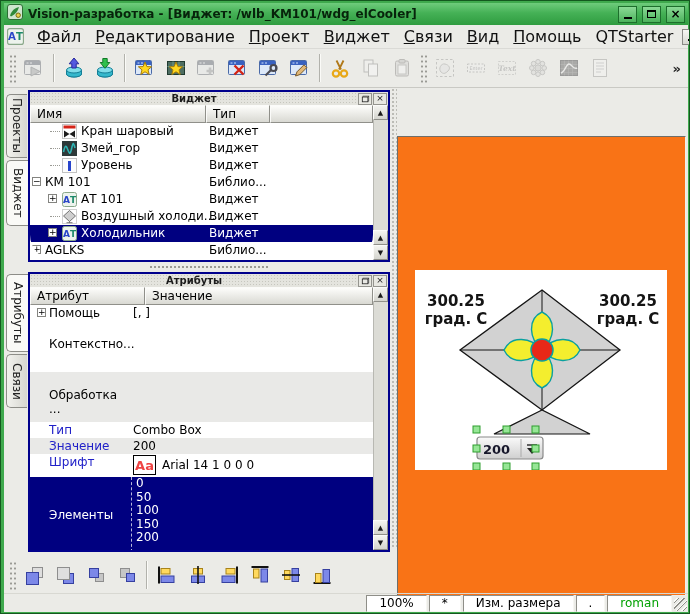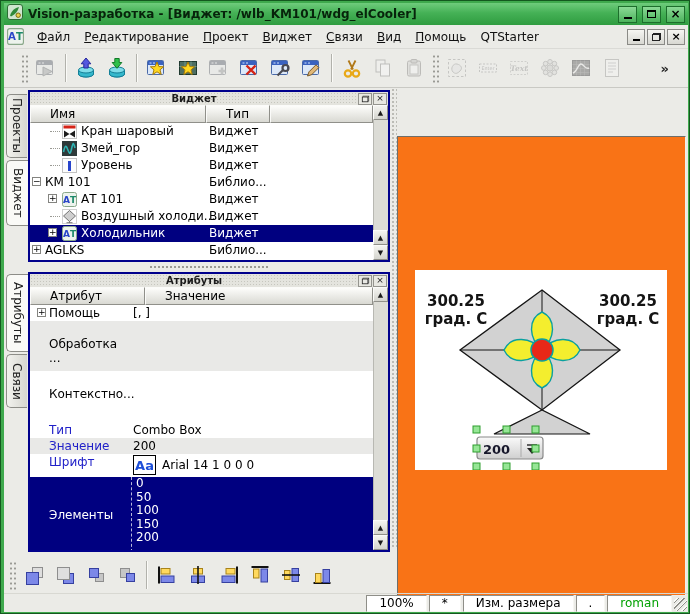--- a/index.html
+++ b/index.html
@@ -15,33 +15,33 @@
   display:flex; align-items:center; justify-content:center; flex:none; }
 .g-min { width:8px; height:9px; border-bottom:2px solid #000; }
 .g-max { width:9px; height:8px; border:1px solid #000; border-top-width:2px; }
 .g-x { font-weight:bold; font-size:12px; line-height:10px; color:#000; }
 
 
 .body { position:absolute; left:3px; top:24px; width:684px; height:587px; background:#ebebe7; }
 
 
 .menubar { position:absolute; top:0; left:0; right:0; height:24px; display:flex; align-items:center; padding:0 3px; gap:2px; border-bottom:1px solid #dadad6; }
-.menu-item { display:block; padding:3px 7px; font-size:12px; color:#111; }
+.menu-item { display:block; padding:3px 7px; font-size:16px; color:#111; }
 .menu-item::first-letter { text-decoration:underline; }
 .menu-item.nounder::first-letter { text-decoration:none; }
 .mdi-icon { margin-right:4px; display:flex; }
 .mdi-btns { margin-left:auto; display:flex; gap:2px; }
 .mdi-btn { width:18px; height:16px; border:1px solid #8a8a86; background:linear-gradient(#f6f6f2,#d8d8d2);
   display:flex; align-items:center; justify-content:center; }
 .g-restore { position:relative; width:9px; height:8px; }
 .g-restore::before { content:""; position:absolute; right:0; top:0; width:6px; height:5px; border:1px solid #222; }
 .g-restore::after { content:""; position:absolute; left:0; bottom:0; width:6px; height:5px; border:1px solid #222; background:#e9e9e4; }
 
 
-.toolbar-top { position:absolute; top:24px; left:0; right:0; height:39px; display:flex; align-items:center; padding:0 14px; border-bottom:1px solid #c9c9c4; }
+.toolbar-top { position:absolute; top:24px; left:0; right:0; height:39px; display:flex; align-items:center; padding:0 2px; border-bottom:1px solid #c9c9c4; }
 .toolbar-bottom { position:absolute; bottom:19px; left:0; right:0; height:36px; display:flex; align-items:center; padding:0 2px; }
 .tb-handle { width:8px; height:30px; flex:none; margin:0 2px;
   background-image:radial-gradient(circle,#9a9a94 1px,transparent 1.2px); background-size:4px 5px; background-position:1px 1px; }
 .tool-btn { width:31px; height:31px; flex:none; display:flex; align-items:center; justify-content:center; border:1px solid transparent; }
 .tool-btn.disabled { opacity:.45; filter:grayscale(85%); }
 .tb-sep { width:1px; height:28px; background:#b2b2ac; box-shadow:1px 0 0 #fbfbf8; margin:0 4px; flex:none; }
 .tb-overflow { margin-left:auto; font-weight:bold; font-size:13px; color:#222; padding:0 5px; }
 
 
 .workarea { position:absolute; top:63px; left:0; right:0; height:469px; }
@@ -61,44 +61,44 @@
 .panel-attrs  { left:24px; top:184px; width:362px; height:280px; }
 .panel-title { height:13px; background-color:#e4e4de; display:flex; align-items:center; position:relative;
   background-image:radial-gradient(#c6c6be 0.6px,transparent 0.7px); background-size:3px 3px; }
 .panel-title-text { flex:1; text-align:center; font-size:10px; font-weight:bold; color:#1c1c1c; }
 .pt-btns { display:flex; gap:1px; margin-right:1px; }
 .pt-btn { width:14px; height:12px; border:1px solid #94948e; background:#e8e8e2; display:flex; align-items:center; justify-content:center; font-size:9px; line-height:9px; color:#222; }
 .pt-btn .g-restore { transform:scale(.8); }
 
 .grid-header { display:flex; height:18px; position:absolute; top:13px; left:0; right:15px; }
 .gh-cell { border:1px solid; border-color:#fbfbf9 #90908a #90908a #fbfbf9; background:linear-gradient(#fdfdfb,#d9d9d3);
-  font-size:12px; padding:1px 19px; white-space:nowrap; overflow:hidden; }
+  font-size:12px; padding:1px 6px; white-space:nowrap; overflow:hidden; }
 .gh-name { width:176px; } .gh-type { width:64px; } .gh-fill { flex:1; }
 .gh-attr { width:115px; } .gh-val { flex:1; }
 
-.tree-rows { position:absolute; top:31px; left:0; right:15px; bottom:0; background:#fff; overflow:hidden; }
+.tree-rows { position:absolute; top:31px; left:0; right:15px; bottom:0; background:#fff; overflow:hidden;border-radius:25px; }
 .tree-row { height:17px; position:relative; font-size:12px; }
 .tree-row.selected { background:#000080; color:#fff; }
 .exp { position:absolute; width:9px; height:9px; top:3px; border:1px solid #848480; background:#fff;
   color:#000; font-size:9px; line-height:7px; text-align:center; }
 .guide { position:absolute; top:8px; border-bottom:1px dotted #9a9a94; }
 .ticon { position:absolute; top:1px; display:flex; }
 .tlabel { position:absolute; top:1px; white-space:nowrap; }
 .ttype { position:absolute; left:179px; top:1px; white-space:nowrap; }
 
 .attr-rows { position:absolute; top:31px; left:0; right:15px; bottom:0; background:#fff; overflow:hidden; }
 .attr-row { position:relative; display:flex; font-size:12px; }
 .attr-row.shade { background:#e9e9e7; }
 .attr-row.selected { background:#000080; color:#fff; }
 .a-name { width:101px; position:relative; padding-left:19px; display:flex; align-items:flex-start; }
 .attr-row.vcenter .a-name { align-items:center; }
 .a-name.link { color:#2121c8; }
 .a-val { flex:1; position:relative; padding:0 2px; }
 .attr-row.selected .a-val { border-left:1px dashed #b9b9d9; }
-.font-btn { display:inline-flex; width:23px; height:20px; border:1px solid #000; background:#fff; color:#1d4ed8;
+.font-btn { display:inline-flex; width:23px; height:20px; border:1px solid #000; background:#fff; color:#ef4444;
   align-items:center; justify-content:center; font-weight:bold; font-size:13px; margin:1px 6px 0 0; vertical-align:top; }
 .elem-line { line-height:13.6px; padding-left:2px; }
 
 
 .vscroll { position:absolute; right:0; top:13px; bottom:0; width:15px; background:#d2d2cc; display:flex; flex-direction:column; }
 .sbtn { height:15px; flex:none; border:1px solid; border-color:#fbfbf9 #90908a #90908a #fbfbf9; background:linear-gradient(#f4f4f0,#d4d4ce);
   display:flex; align-items:center; justify-content:center; font-size:7px; color:#1a1a1a; }
 .strack { flex:1; background:#dcdcd6; border-left:1px solid #b8b8b2; }
 
 
@@ -457,29 +457,29 @@
           <span class="gh-cell gh-val">Значение</span>
         </div>
         <div class="attr-rows" id="attr-rows">
             <div class="attr-row" style="height: 16px;">
               <span class="a-name">
                 <span class="exp" style="left: 7px; top: 3px;">+</span>
                 <span style="padding-top: 1px;">Помощь</span>
               </span>
               <span class="a-val"><span style="line-height: 16px;">[, ]</span></span>
             </div>
+            <div class="attr-row" style="height: 51px;">
+              <span class="a-name">
+                <span style="padding-top: 16.32px;">Контекстно...</span>
+              </span>
+              <span class="a-val"><span style="line-height: 16px;"></span></span>
+            </div>
             <div class="attr-row shade" style="height: 50px;">
               <span class="a-name">
                 <span style="padding-top: 16px;">Обработка ...</span>
-              </span>
-              <span class="a-val"><span style="line-height: 16px;"></span></span>
-            </div>
-            <div class="attr-row" style="height: 51px;">
-              <span class="a-name">
-                <span style="padding-top: 16.32px;">Контекстно...</span>
               </span>
               <span class="a-val"><span style="line-height: 16px;"></span></span>
             </div>
             <div class="attr-row" style="height: 16px;">
               <span class="a-name link">
                 <span style="padding-top: 1px;">Тип элемента</span>
               </span>
               <span class="a-val"><span style="line-height: 16px;">Combo Box</span></span>
             </div>
             <div class="attr-row shade" style="height: 16px;">

